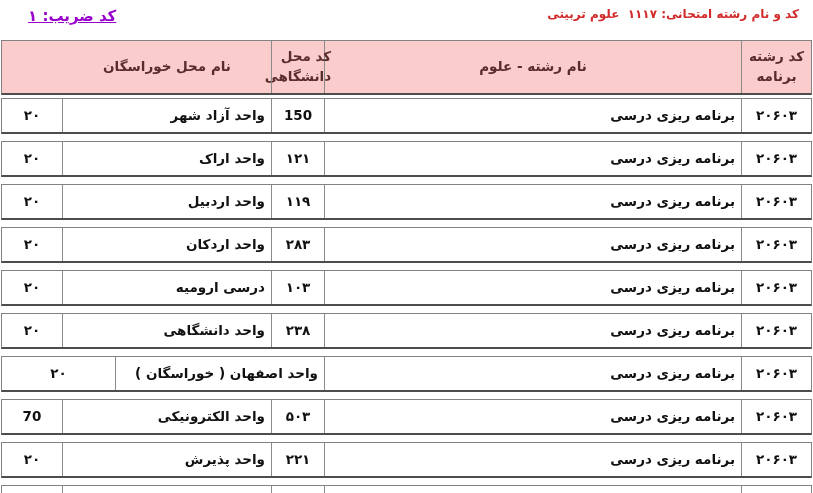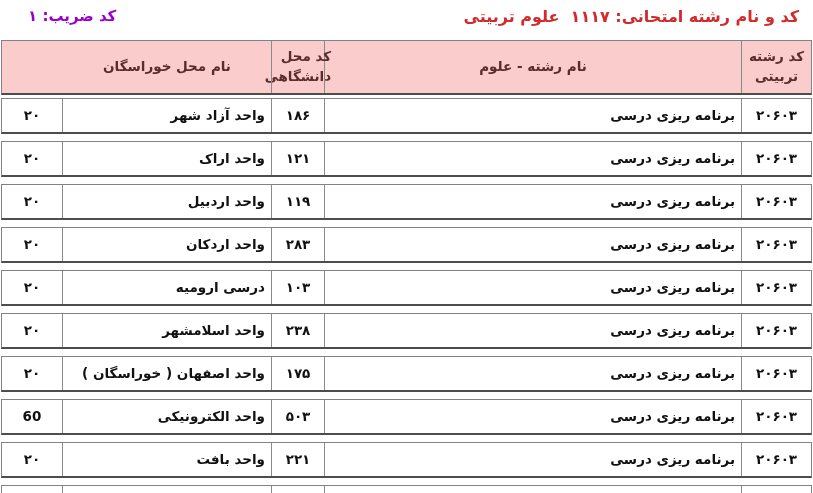--- a/index.html
+++ b/index.html
@@ -20,26 +20,27 @@
   .topbar {
     display: flex;
     flex-direction: row;          
     justify-content: space-between;
     align-items: flex-start;
     padding: 7px 14px 4px 28px;
     height: 27px;
   }
   .exam-label {
     color: #D22B2B;
-    font-size: 16px;
+    font-size: 12px;
     white-space: pre-wrap;
   }
   .coef-label {
     color: #9900CC;
     font-size: 15px;
+    text-decoration: underline;
   }
   
   .table-wrap {
     margin: 2px 1px 0 1px;
   }
   .trow {
     display: flex;
     flex-direction: row;          
     box-sizing: border-box;
     width: 811px;
@@ -94,31 +95,31 @@
 <body>
 
 <div class="topbar">
   <span class="exam-label">کد و نام رشته امتحانی: ۱۱۱۷  علوم تربیتی</span>
   <span class="coef-label">کد ضریب: ۱</span>
 </div>
 
 <div class="table-wrap">
 
   <div class="trow header">
-    <div class="cell col-field-code">کد رشته تربیتی</div>
+    <div class="cell col-field-code">کد رشته برنامه</div>
     <div class="cell col-field-name">نام رشته - علوم</div>
     <div class="cell col-uni-code">کد محل دانشگاهی</div>
     <div class="cell col-uni-name">نام محل خوراسگان</div>
   </div>
 
   <div>
       <div class="trow data">
     <div class="cell col-field-code">۲۰۶۰۳</div>
     <div class="cell col-field-name">برنامه ریزی درسی</div>
-    <div class="cell col-uni-code">۱۸۶</div>
+    <div class="cell col-uni-code">150</div>
     <div class="cell col-uni-name">واحد آزاد شهر</div>
     <div class="cell col-capacity">۲۰</div>
   </div>
       <div class="trow data">
     <div class="cell col-field-code">۲۰۶۰۳</div>
     <div class="cell col-field-name">برنامه ریزی درسی</div>
     <div class="cell col-uni-code">۱۲۱</div>
     <div class="cell col-uni-name">واحد اراک</div>
     <div class="cell col-capacity">۲۰</div>
   </div>
@@ -140,42 +141,41 @@
     <div class="cell col-field-code">۲۰۶۰۳</div>
     <div class="cell col-field-name">برنامه ریزی درسی</div>
     <div class="cell col-uni-code">۱۰۳</div>
     <div class="cell col-uni-name">درسی ارومیه</div>
     <div class="cell col-capacity">۲۰</div>
   </div>
       <div class="trow data">
     <div class="cell col-field-code">۲۰۶۰۳</div>
     <div class="cell col-field-name">برنامه ریزی درسی</div>
     <div class="cell col-uni-code">۲۳۸</div>
-    <div class="cell col-uni-name">واحد اسلامشهر</div>
+    <div class="cell col-uni-name">واحد دانشگاهی</div>
     <div class="cell col-capacity">۲۰</div>
   </div>
       <div class="trow data">
     <div class="cell col-field-code">۲۰۶۰۳</div>
     <div class="cell col-field-name">برنامه ریزی درسی</div>
-    <div class="cell col-uni-code">۱۷۵</div>
     <div class="cell col-uni-name">واحد اصفهان ( خوراسگان )</div>
     <div class="cell col-capacity">۲۰</div>
   </div>
       <div class="trow data">
     <div class="cell col-field-code">۲۰۶۰۳</div>
     <div class="cell col-field-name">برنامه ریزی درسی</div>
     <div class="cell col-uni-code">۵۰۳</div>
     <div class="cell col-uni-name">واحد الکترونیکی</div>
-    <div class="cell col-capacity">60</div>
+    <div class="cell col-capacity">70</div>
   </div>
       <div class="trow data">
     <div class="cell col-field-code">۲۰۶۰۳</div>
     <div class="cell col-field-name">برنامه ریزی درسی</div>
     <div class="cell col-uni-code">۲۲۱</div>
-    <div class="cell col-uni-name">واحد بافت</div>
+    <div class="cell col-uni-name">واحد پذیرش</div>
     <div class="cell col-capacity">۲۰</div>
   </div>
     </div>
 
   <div class="trow partial">
     <div class="cell col-field-code"></div>
     <div class="cell col-field-name"></div>
     <div class="cell col-uni-code"></div>
     <div class="cell col-uni-name"></div>
     <div class="cell col-capacity"></div>

